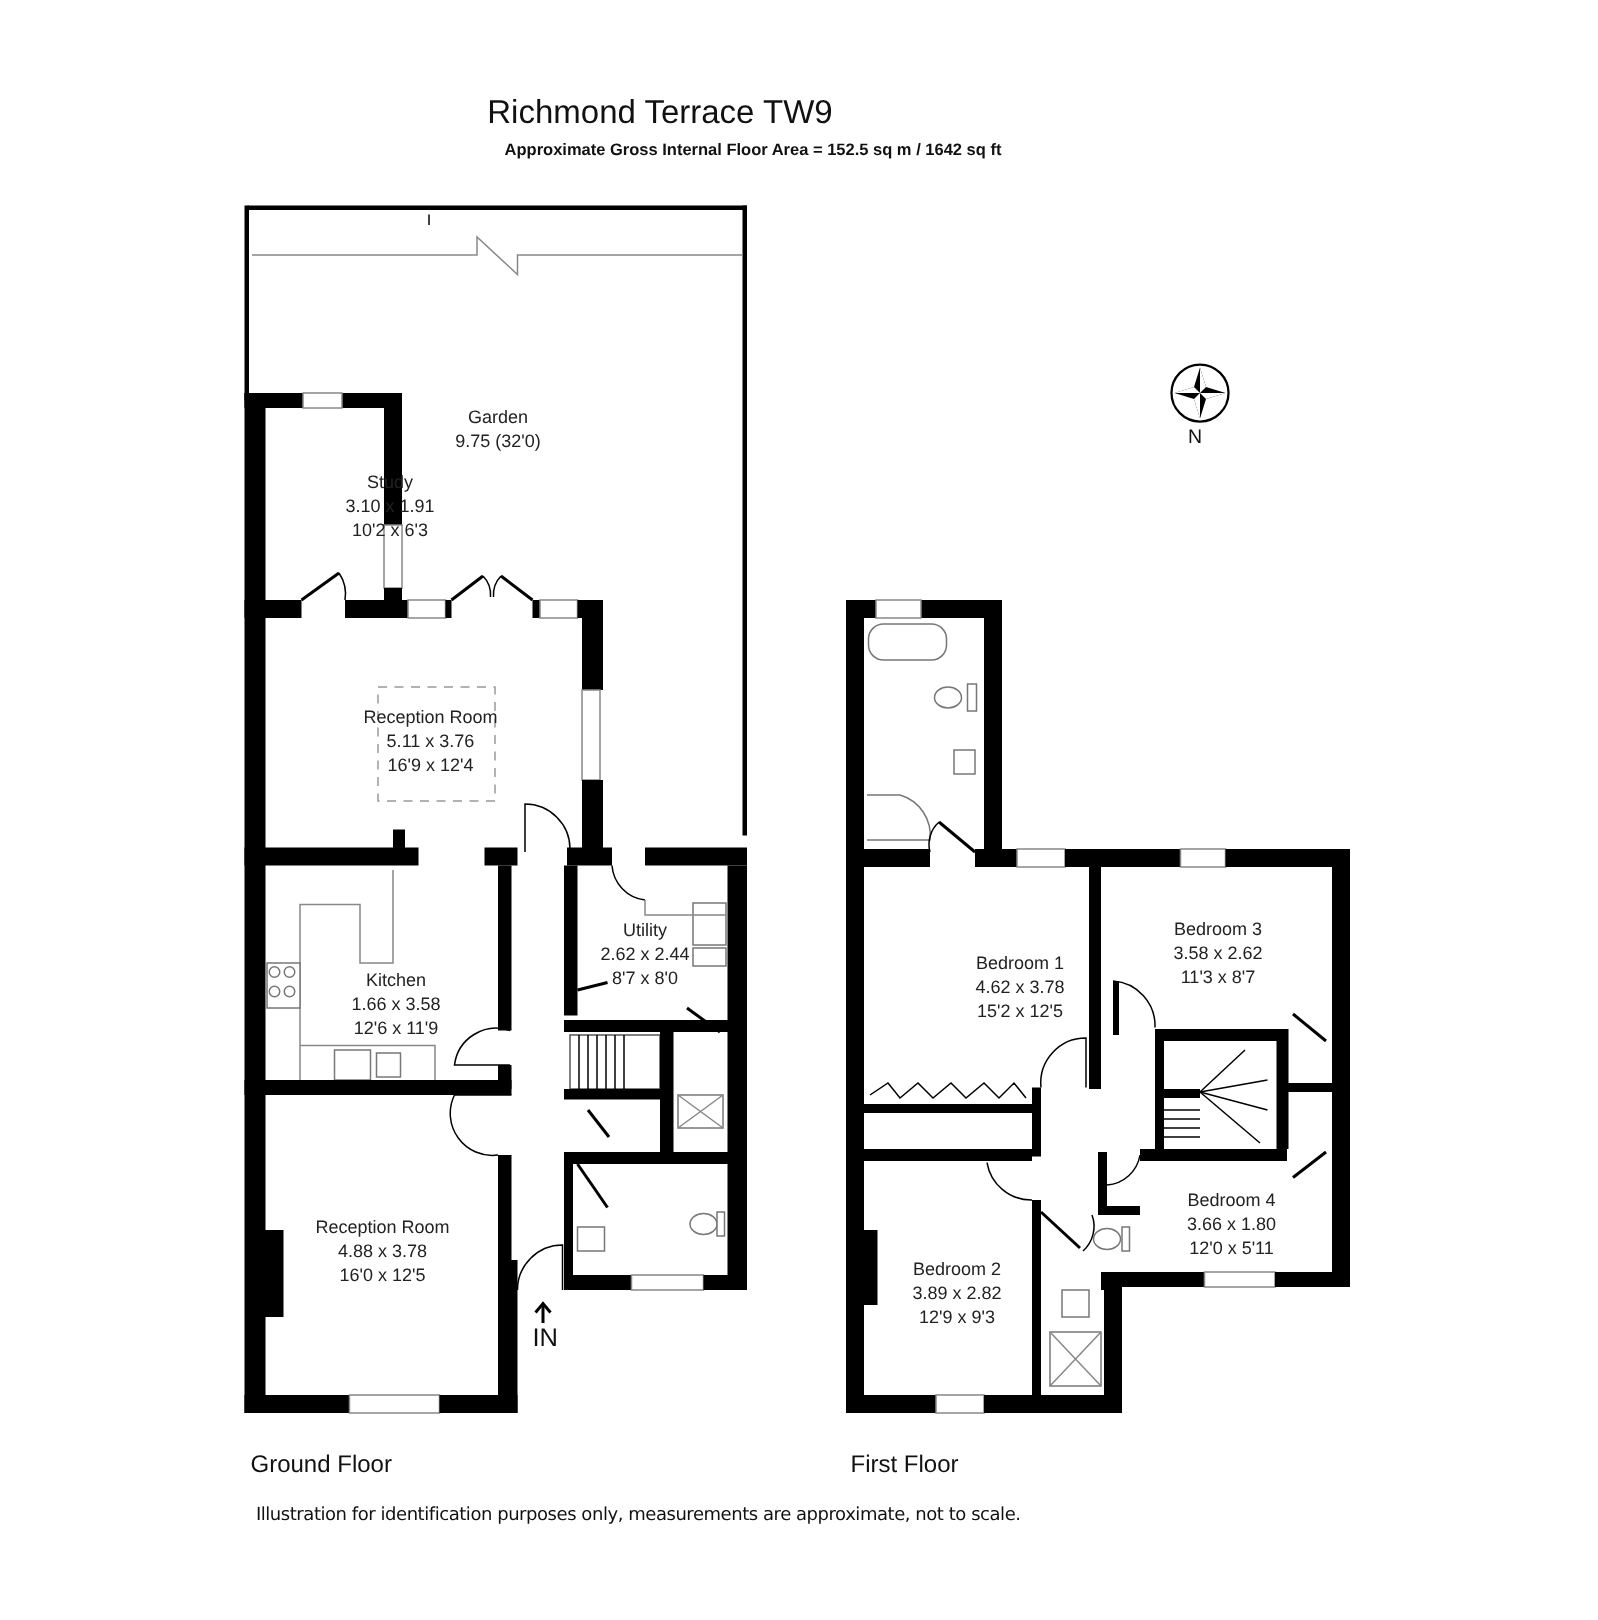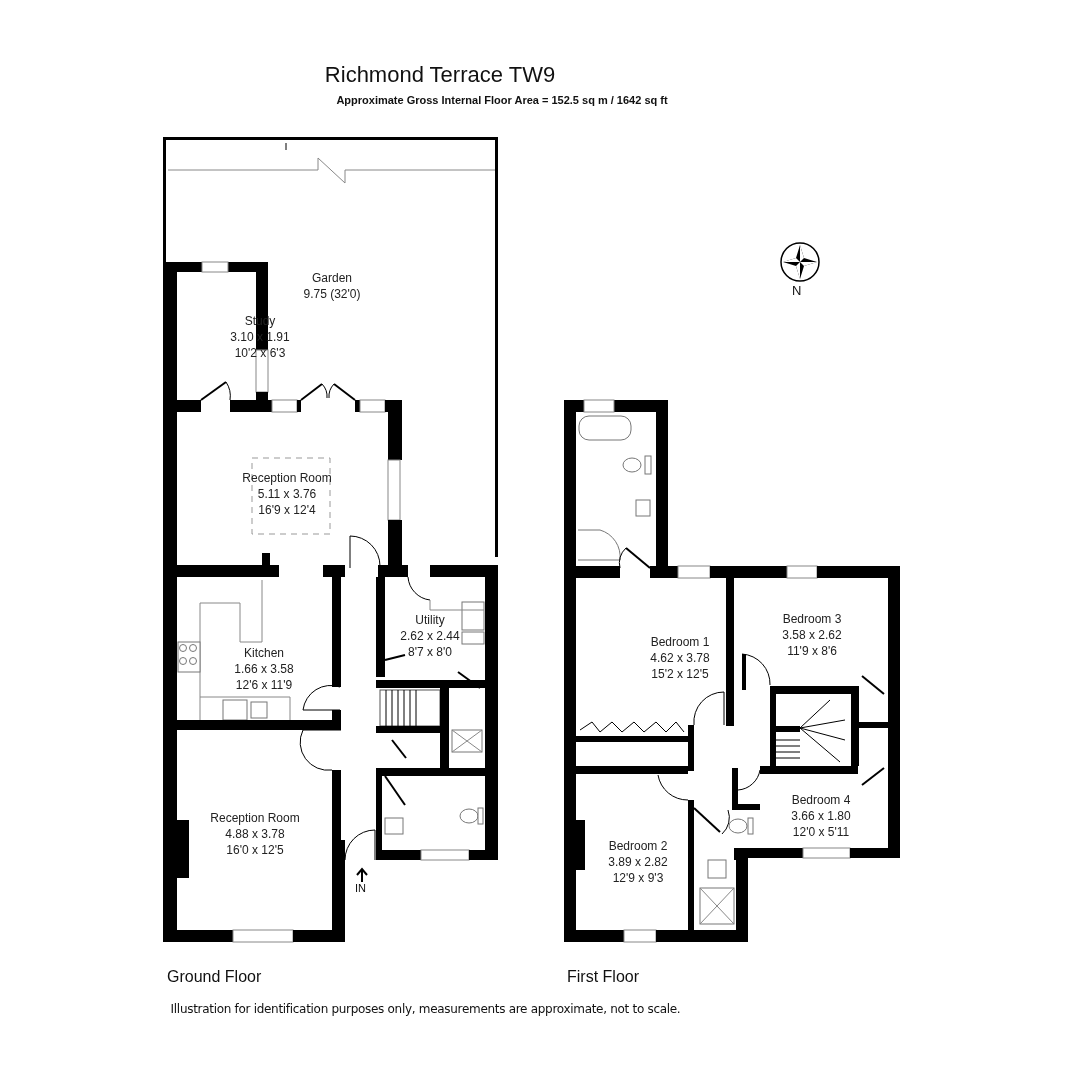--- a/index.html
+++ b/index.html
@@ -226,21 +226,21 @@
     <circle r="19" fill="#fff" stroke="#000" stroke-width="1.5"></circle>
     <polygon points="0,-17 4,-4 17,0 4,4 0,17 -4,4 -17,0 -4,-4" fill="#000"></polygon>
     <polygon points="0,-17 4,-4 0,0" fill="#fff"></polygon>
     <polygon points="17,0 4,4 0,0" fill="#fff"></polygon>
     <polygon points="0,17 -4,4 0,0" fill="#fff"></polygon>
     <polygon points="-17,0 -4,-4 0,0" fill="#fff"></polygon>
   </g>
 </svg>
 
 <div style="position:absolute; left:792px; top:283px; font-size:13px;">N</div>
-<div style="position:absolute; left:355px; top:882px; font-size:11px;">IN</div>
+<div style="position:absolute; left:355px; top:882px; font-size:17px;">IN</div>
 
 <div class="room-label" style="left:332px; top:270px;">
   <div>Garden</div>
   <div>9.75 (32'0)</div>
 </div>
 <div class="room-label" style="left:216px; top:313px;margin-left:44px;">
   <div>Study</div>
   <div>3.10 x 1.91</div>
   <div>10'2 x 6'3</div>
 </div>
@@ -266,21 +266,21 @@
 </div>
 
 <div class="room-label" style="left:680px; top:634px;text-align:center;">
   <div>Bedroom 1</div>
   <div>4.62 x 3.78</div>
   <div>15'2 x 12'5</div>
 </div>
 <div class="room-label" style="left:812px; top:611px;">
   <div>Bedroom 3</div>
   <div>3.58 x 2.62</div>
-  <div>11'9 x 8'6</div>
+  <div>11'3 x 8'7</div>
 </div>
 <div class="room-label" style="left:638px; top:838px;">
   <div>Bedroom 2</div>
   <div>3.89 x 2.82</div>
   <div>12'9 x 9'3</div>
 </div>
 <div class="room-label" style="left:821px; top:792px;">
   <div>Bedroom 4</div>
   <div>3.66 x 1.80</div>
   <div>12'0 x 5'11</div>

